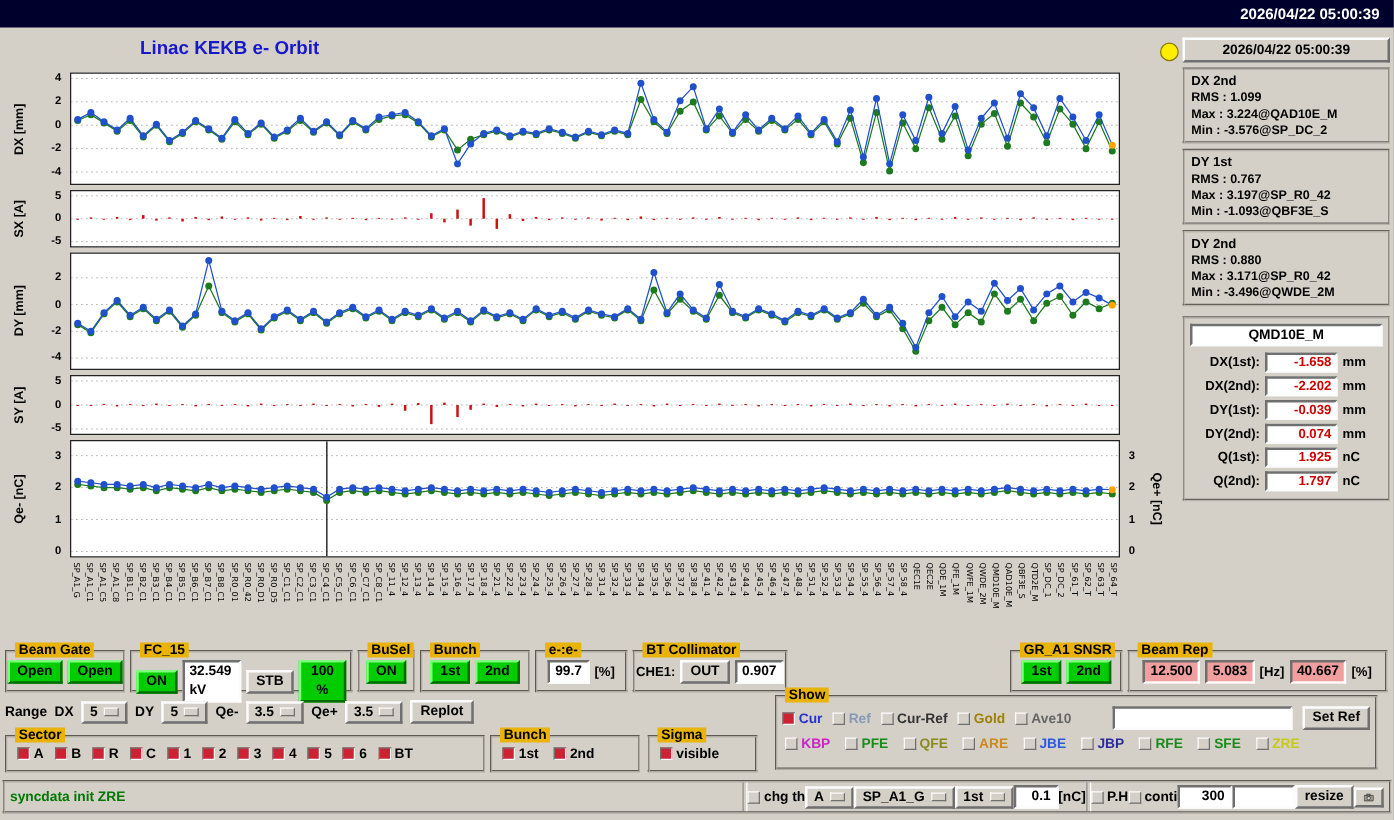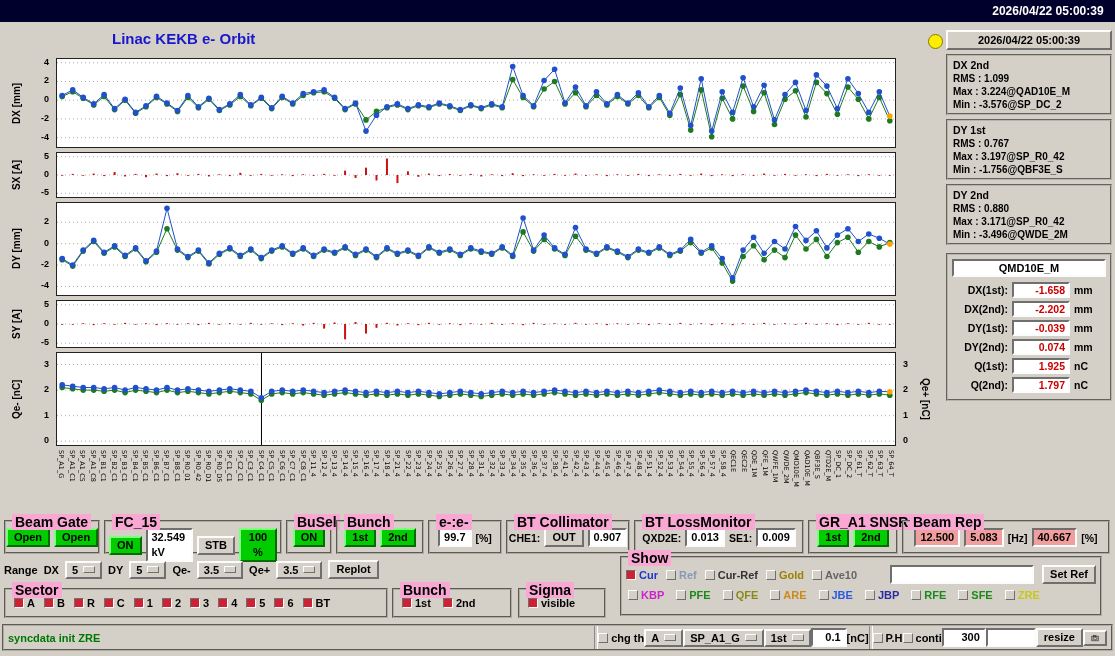--- a/index.html
+++ b/index.html
@@ -35,21 +35,21 @@
   .qmdbox{border:2px groove #b8b4ac;padding:4px 4px 6px 4px;margin-top:4px;}
   .qmdtitle{background:#fff;border:2px solid;border-color:#6f6f6f #fcfcfc #fcfcfc #6f6f6f;
             font-size:11px;font-weight:bold;text-align:center;padding:1px 0;margin-bottom:5px;}
   .qmdrow{display:flex;align-items:center;gap:4px;margin-top:3px;}
   .qmdrow .ql{width:56px;text-align:right;font-size:10.5px;font-weight:bold;}
   .qmdrow .qv{width:48px;background:#fff;border:2px solid;border-color:#6f6f6f #fcfcfc #fcfcfc #6f6f6f;
               color:#cc0000;font-size:10.5px;font-weight:bold;text-align:right;padding:0 3px;}
   .qmdrow .qu{font-size:10.5px;font-weight:bold;}
 
   .grp{position:absolute;border:2px groove #b0aca4;box-sizing:border-box;}
-  .grp>.lg{position:absolute;top:-8px;left:6px;background:#f9a8d4;padding:0 3px;font-size:14px;font-weight:bold;white-space:nowrap;}
+  .grp>.lg{position:absolute;top:-8px;left:6px;background:#eab308;padding:0 3px;font-size:11px;font-weight:bold;white-space:nowrap;}
   .grow{display:flex;align-items:center;justify-content:center;gap:4px;margin-top:6px;padding:0 3px;}
 
   button{font-family:inherit;cursor:default;}
   .bgreen{background:#00cc00;border:2px solid;border-color:#7dff7d #056b05 #056b05 #7dff7d;
           font-size:11px;font-weight:bold;padding:0 6px;line-height:15px;}
   .bgray{background:#d4d0c8;border:2px solid;border-color:#fcfcfc #6f6f6f #6f6f6f #fcfcfc;
          font-size:11px;font-weight:bold;padding:0 6px;line-height:15px;}
   .fwhite{display:inline-block;background:#fff;border:2px solid;border-color:#6f6f6f #fcfcfc #fcfcfc #6f6f6f;
           font-size:11px;font-weight:bold;padding:0 4px;line-height:15px;}
   .fpink{display:inline-block;background:#f09e9e;border:2px solid;border-color:#6f6f6f #fcfcfc #fcfcfc #6f6f6f;
@@ -908,21 +908,21 @@
         <div class="stat-box">
           <div class="stat-title">DX 2nd</div>
           <div class="stat-line">RMS : 1.099</div>
           <div class="stat-line">Max : 3.224@QAD10E_M</div>
           <div class="stat-line">Min : -3.576@SP_DC_2</div>
         </div>
         <div class="stat-box">
           <div class="stat-title">DY 1st</div>
           <div class="stat-line">RMS : 0.767</div>
           <div class="stat-line">Max : 3.197@SP_R0_42</div>
-          <div class="stat-line">Min : -1.756@QBF3E_S</div>
+          <div class="stat-line">Min : -1.093@QBF3E_S</div>
         </div>
         <div class="stat-box">
           <div class="stat-title">DY 2nd</div>
           <div class="stat-line">RMS : 0.880</div>
           <div class="stat-line">Max : 3.171@SP_R0_42</div>
           <div class="stat-line">Min : -3.496@QWDE_2M</div>
         </div>
       </div>
     <div class="qmdbox">
       <div class="qmdtitle">QMD10E_M</div>
@@ -1004,29 +1004,20 @@
 
   <div class="grp" style="left:506px;top:520px;width:124px;height:34px">
     <span class="lg">BT Collimator</span>
     <div class="grow">
       <span class="plab">CHE1:</span>
       <button class="bgray">OUT</button>
       <span class="fwhite">0.907</span>
     </div>
   </div>
 
-  <div class="grp" style="left:634px;top:520px;width:170px;height:34px">
-    <span class="lg">BT LossMonitor</span>
-    <div class="grow">
-      <span class="plab">QXD2E:</span>
-      <span class="fwhite">0.013</span>
-      <span class="plab">SE1:</span>
-      <span class="fwhite">0.009</span>
-    </div>
-  </div>
 
   <div class="grp" style="left:808px;top:520px;width:90px;height:34px">
     <span class="lg">GR_A1 SNSR</span>
     <div class="grow">
       <button class="bgreen">1st</button>
       <button class="bgreen">2nd</button>
     </div>
   </div>
 
   <div class="grp" style="left:902px;top:520px;width:208px;height:34px">

